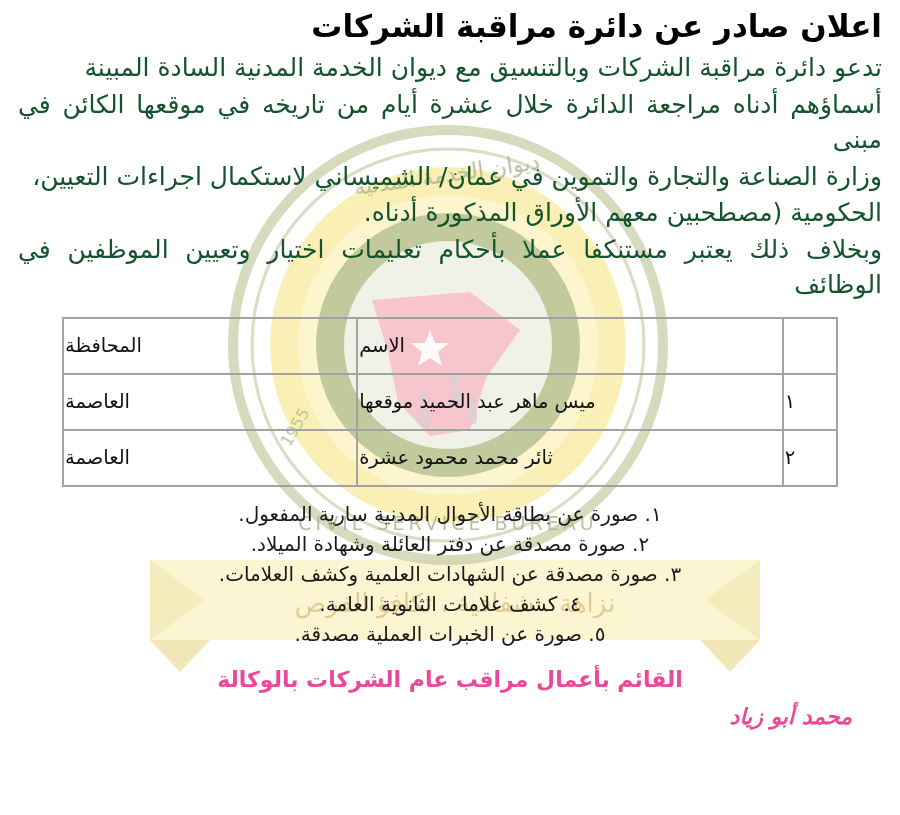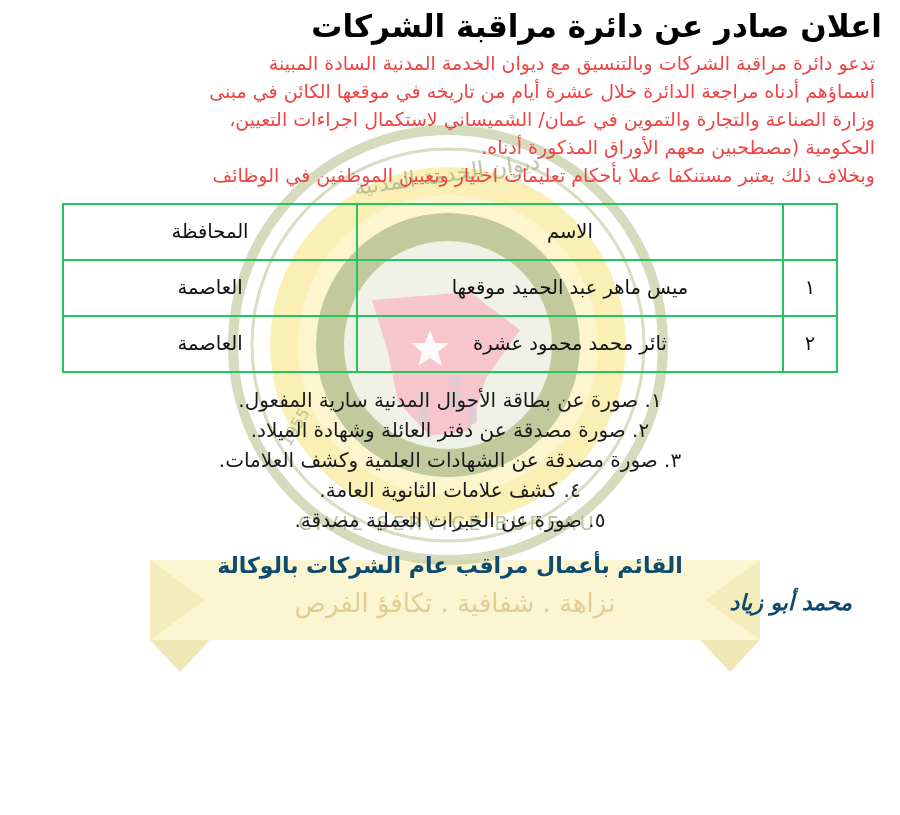--- a/index.html
+++ b/index.html
@@ -41,46 +41,46 @@
     text-align: right;
     font-weight: bold;
     font-size: 31px;
     letter-spacing: 0px;
     margin: 8px 0 6px 0;
     color: #000;
     white-space: nowrap;
   }
 
   .para {
-    font-size: 19px;
+    font-size: 25px;
     line-height: 1.42;
     text-align: justify;
     text-align-last: right;
-    color: #ef4444;
-    margin: 0 7px;
+    color: #14532d;
+    margin: 0 0;
   }
   .para p {
     margin: 0 0 1px 0;
   }
 
   
   .table-wrap {
     margin: 14px 44px 10px 44px;
   }
   table.names {
     width: 100%;
     border-collapse: collapse;
     background: transparent;
   }
   table.names td, table.names th {
-    border: 2px solid #22c55e;
+    border: 2px solid #a3a3a3;
     height: 52px;
     font-size: 19.5px;
     font-weight: normal;
-    text-align: center;
+    text-align: left;
     vertical-align: middle;
     color: #111;
     background: transparent;
   }
   table.names th {
     font-size: 19.5px;
   }
   col.c-idx { width: 7%; }
   col.c-name { width: 55%; }
   col.c-gov { width: 38%; }
@@ -97,21 +97,21 @@
     white-space: nowrap;
   }
   .reqs .item.center-ish {
     text-align: center;
   }
 
   
   .sign {
     margin: 18px 26px 0 26px;
     font-weight: bold;
-    color: #0c4a6e;
+    color: #ec4899;
   }
   .sign .line1 {
     font-size: 22px;
     text-align: center;
   }
   .sign .line2 {
     font-size: 22px;
     text-align: right;
     margin-top: 12px;
     margin-right: 4px;

